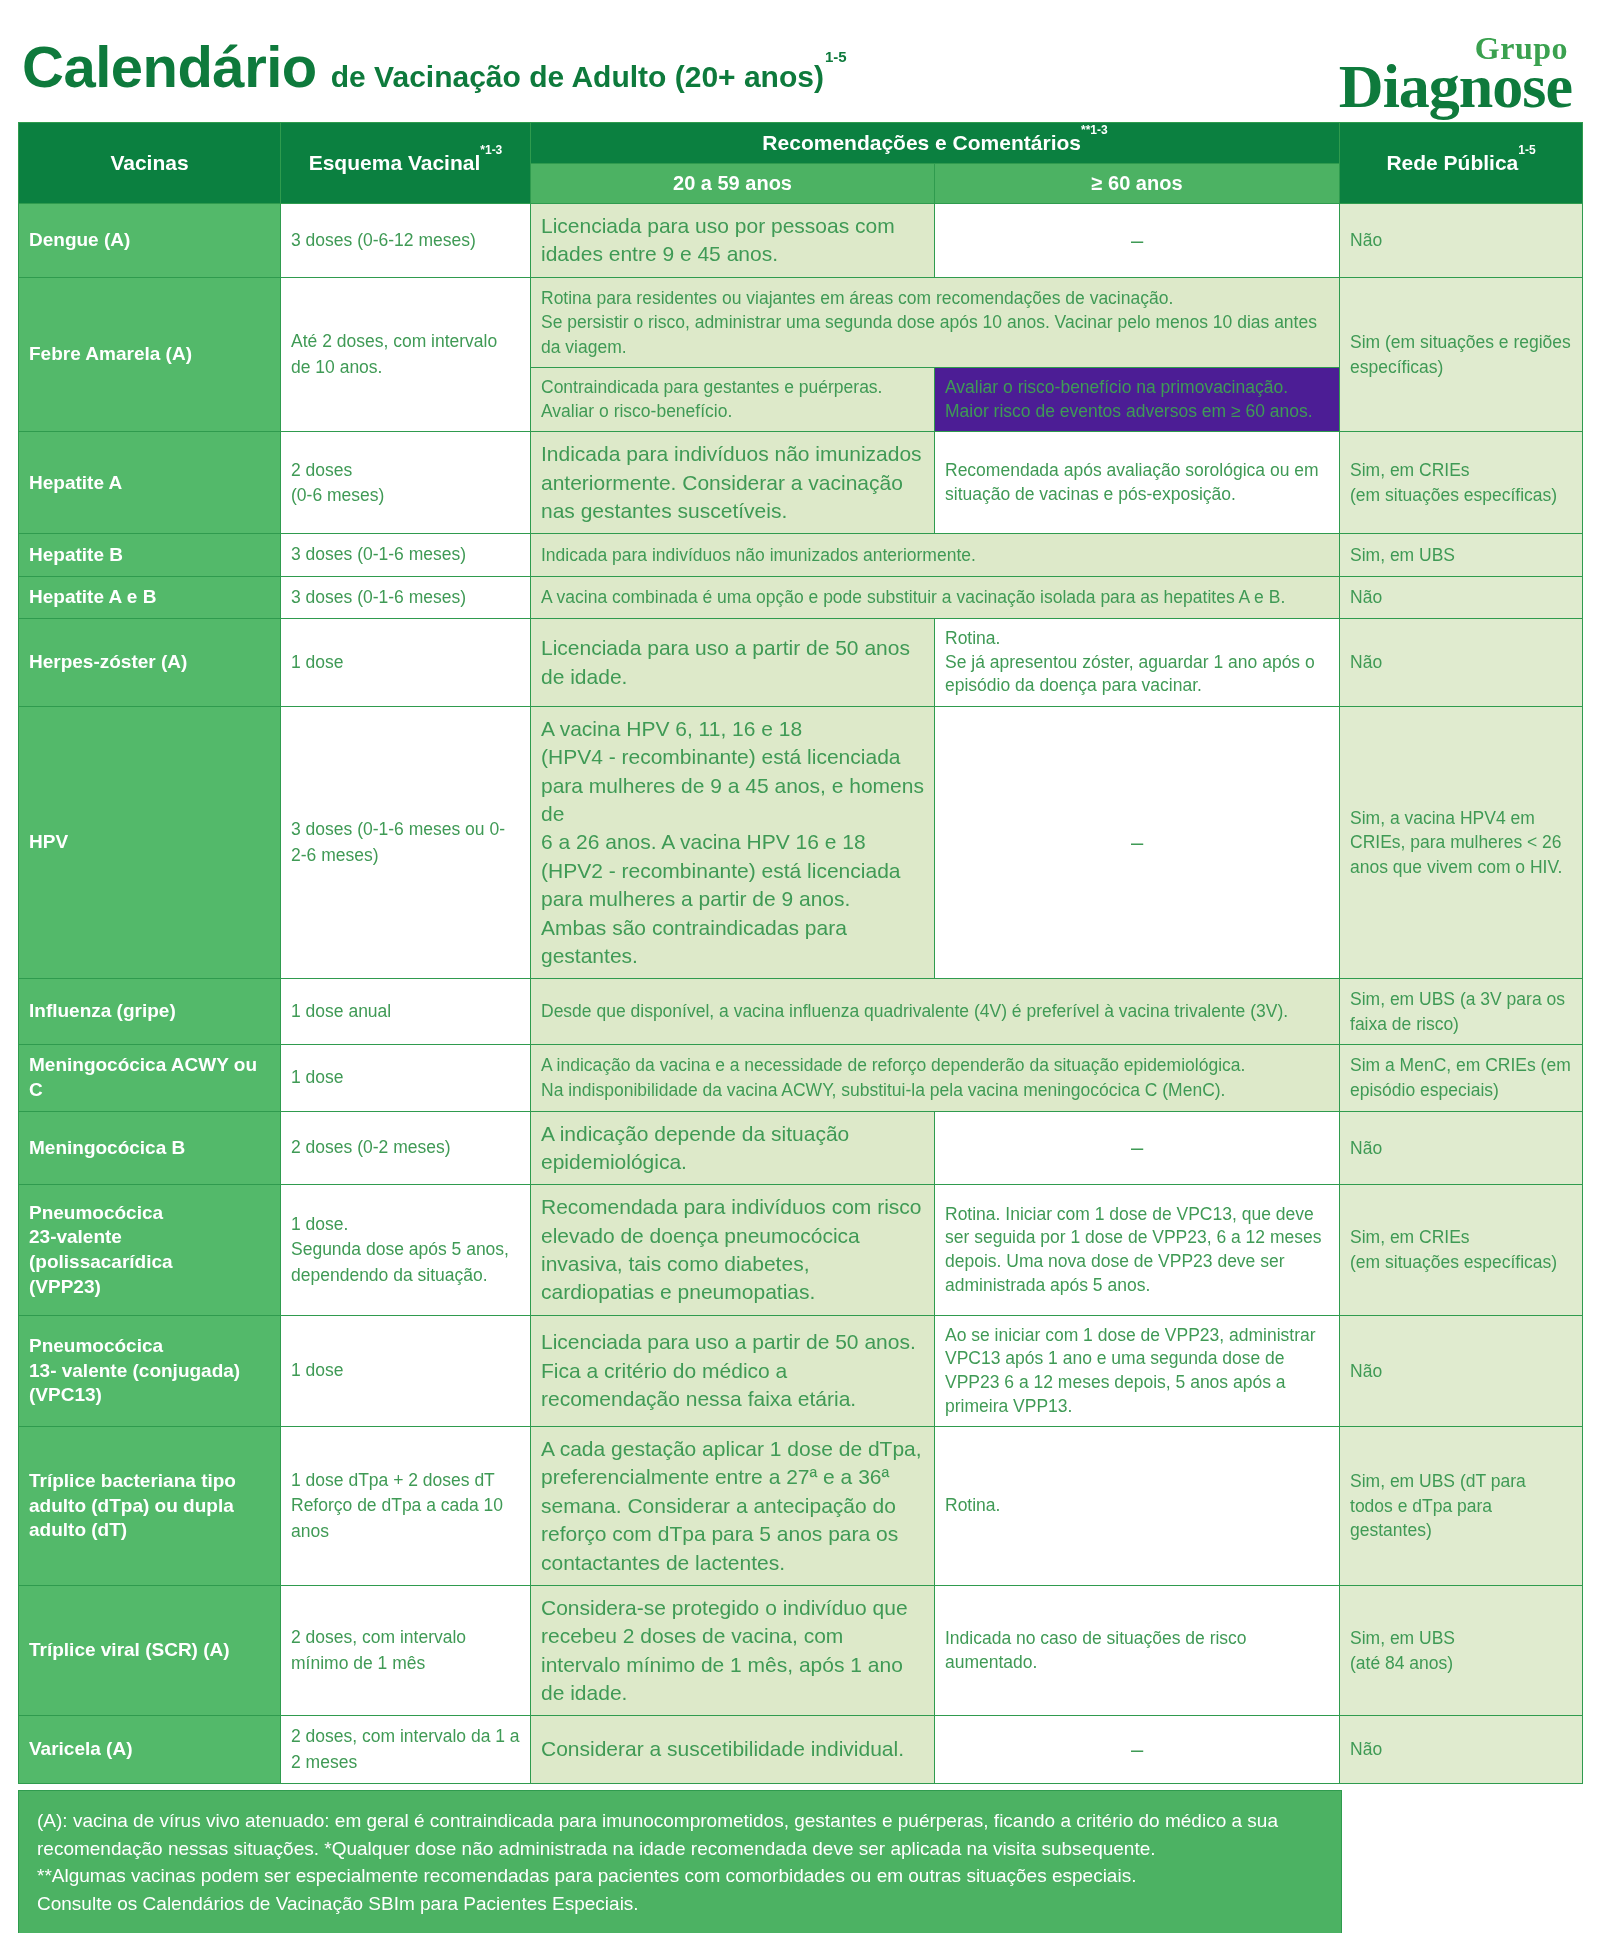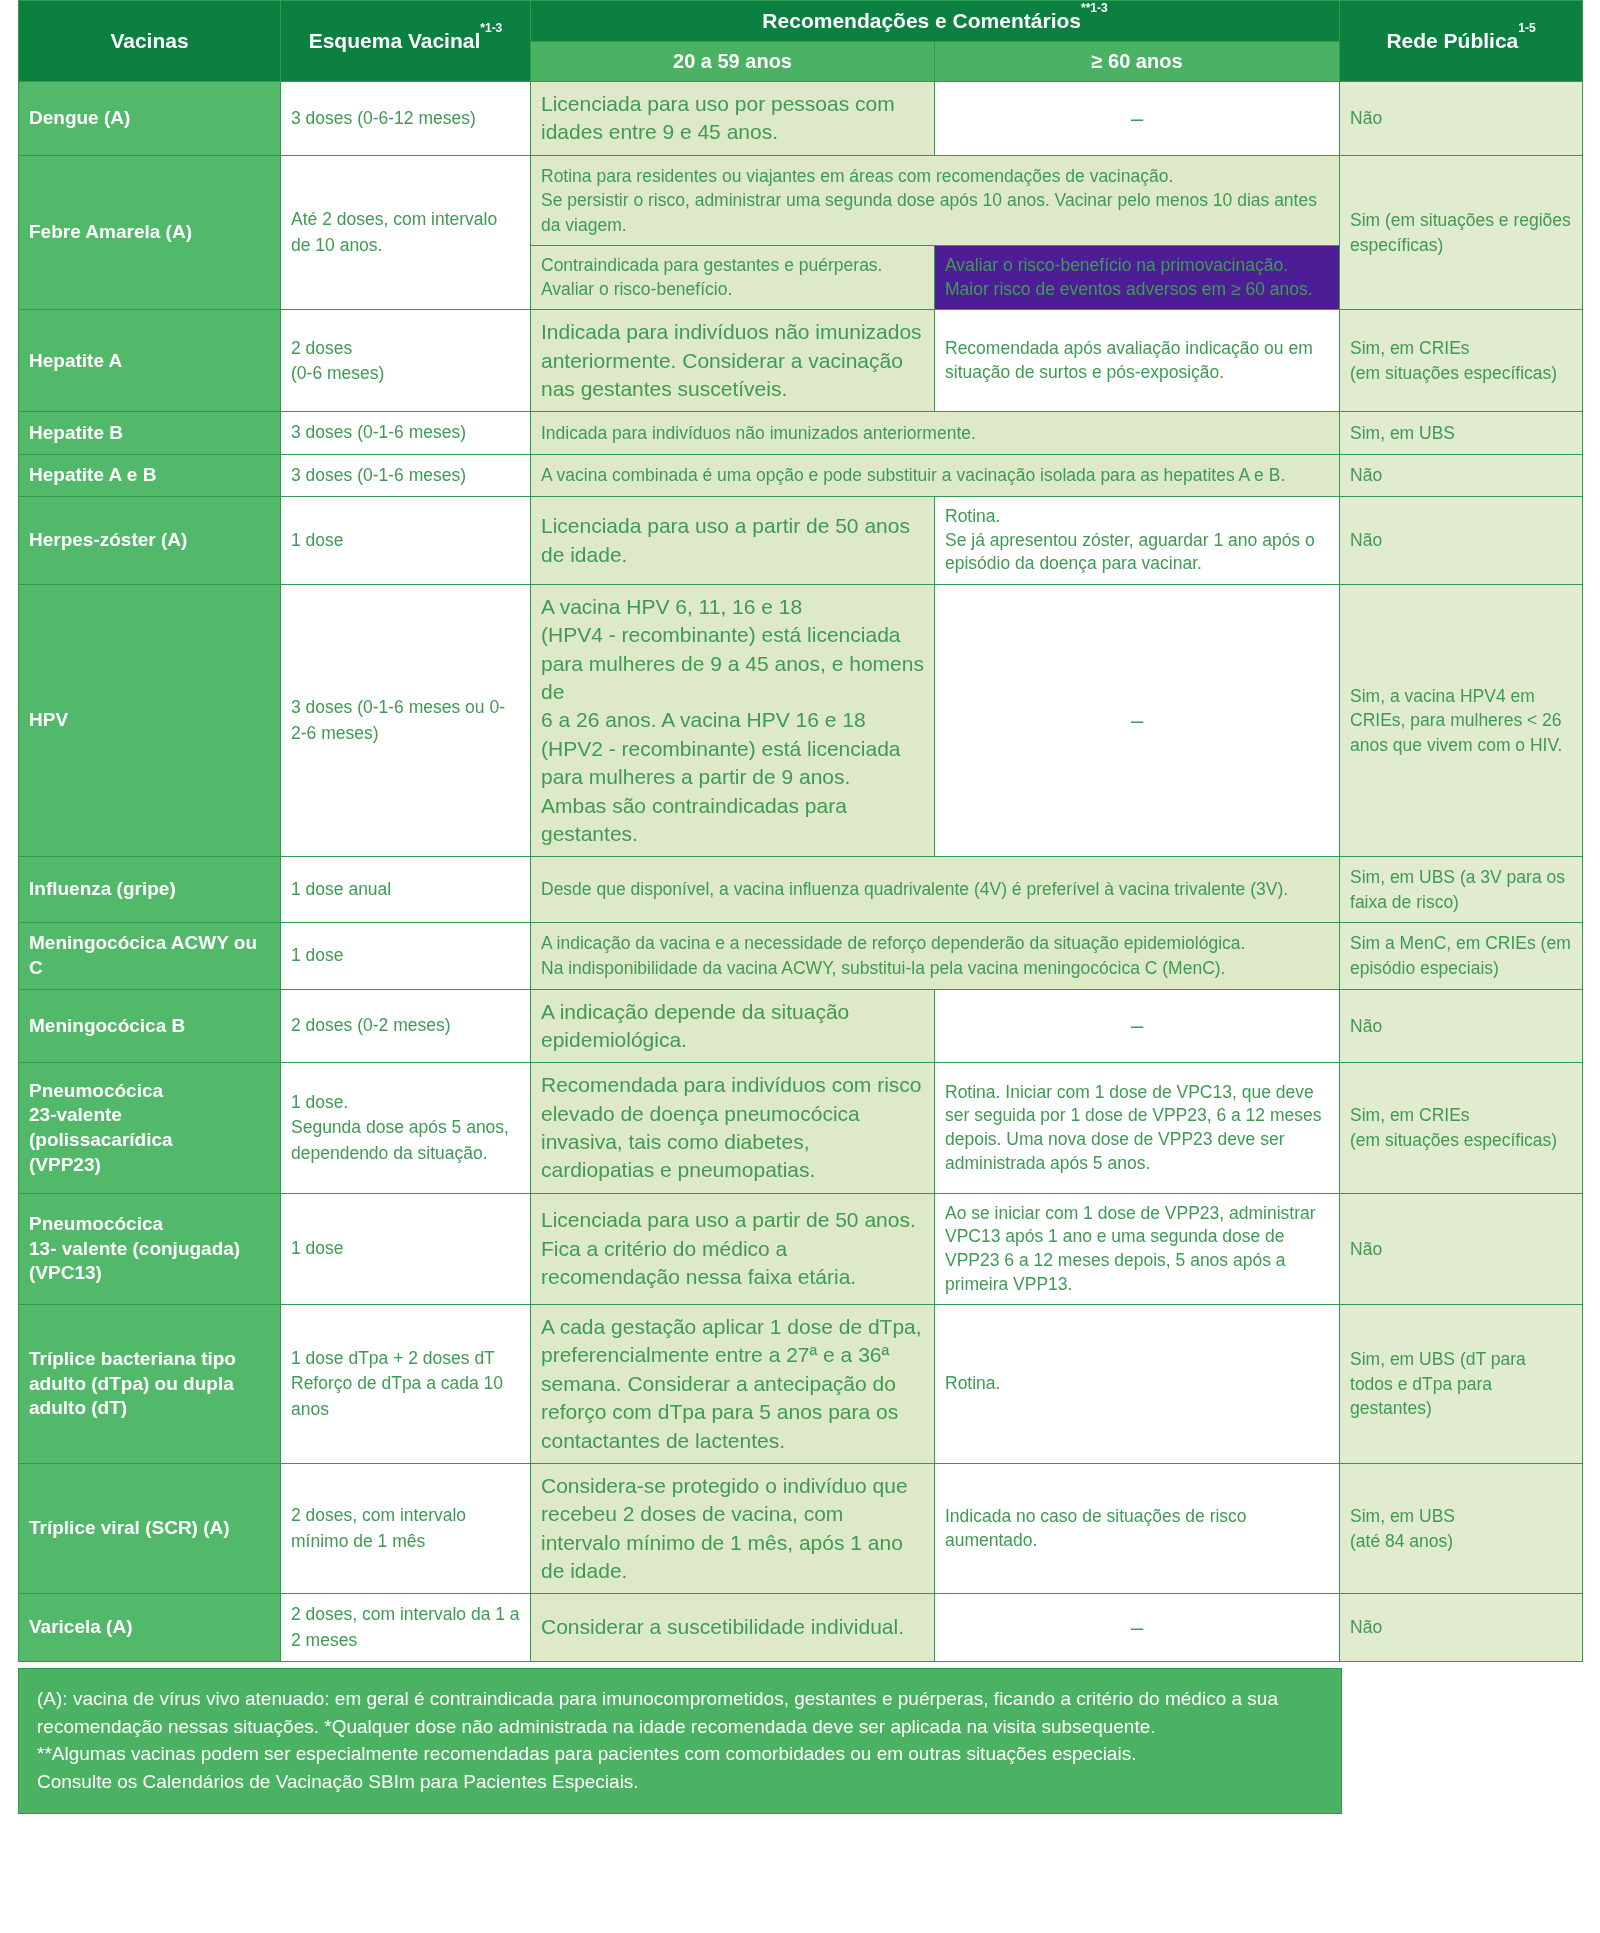--- a/index.html
+++ b/index.html
@@ -212,20 +212,30 @@
     line-height:1.45;
     padding:16px 18px 18px 18px;
   }
   .footer p{margin:0;}
 </style>
 </head>
 <body>
 
 <div class="page">
 
+  <div class="topbar">
+    <div class="title-wrap">
+      <span class="title-main">Calendário</span>
+      <span class="title-sub"><span>de Vacinação de Adulto (20+ anos)</span><span class="title-sup">1-5</span></span>
+    </div>
+    <div class="logo">
+      <span class="logo-grupo">Grupo</span>
+      <span class="logo-diagnose">Diagnose</span>
+    </div>
+  </div>
 
   <table class="cal">
     <colgroup>
       <col class="c-vac">
         <col class="c-esq">
         <col class="c-20">
         <col class="c-60">
         <col class="c-rede">
     </colgroup>
     <thead>
@@ -288,21 +298,21 @@
             <span class="nl">Hepatite A</span>
           </td>
           <td class="esq">
             <span class="nl">2 doses</span>
             <span class="nl">(0-6 meses)</span>
           </td>
           <td class="c20">
             <span class="nl">Indicada para indivíduos não imunizados anteriormente. Considerar a vacinação nas gestantes suscetíveis.</span>
           </td>
           <td class="c60">
-            <span class="nl">Recomendada após avaliação indicação ou em situação de surtos e pós-exposição.</span>
+            <span class="nl">Recomendada após avaliação sorológica ou em situação de vacinas e pós-exposição.</span>
           </td>
           <td class="rede">
             <span class="nl">Sim, em CRIEs</span>
             <span class="nl">(em situações específicas)</span>
           </td>
         </tr>
         <tr>
           <td class="vac">
             <span class="nl">Hepatite B</span>
           </td>

